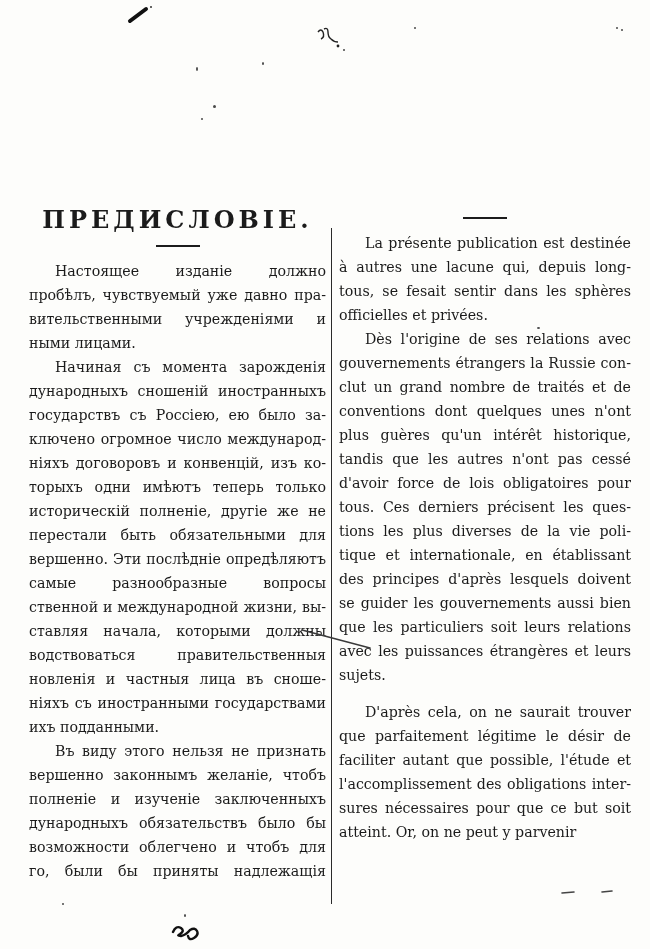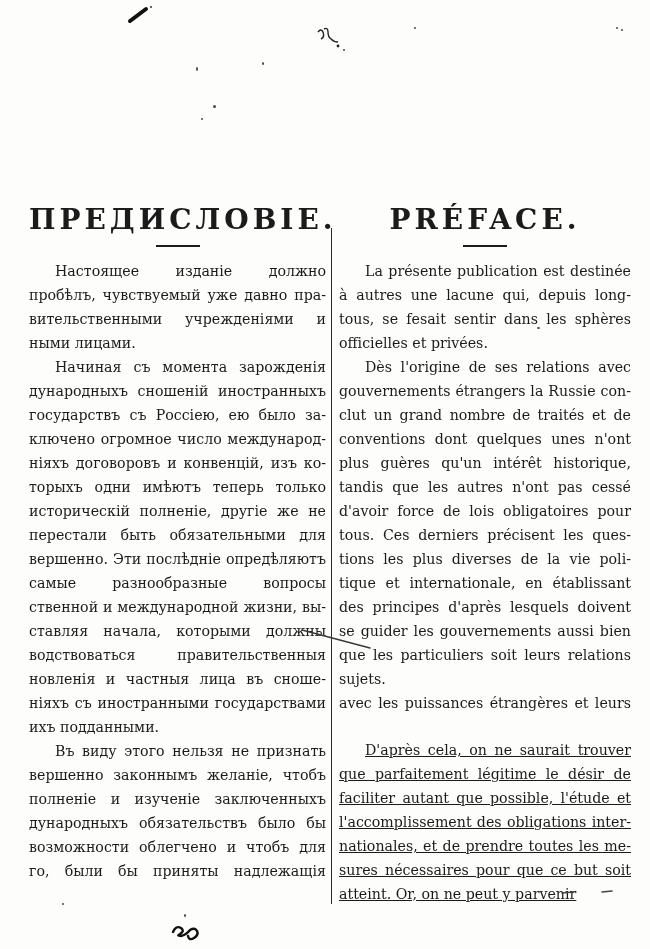--- a/index.html
+++ b/index.html
@@ -10,35 +10,35 @@
     background: #fdfdfb;
     overflow: hidden;
     font-family: "DejaVu Serif", serif;
     color: #1b1b1b;
   }
   .column { position: absolute; top: 206px; }
   .col-left  { left: 29px;  width: 297px; }
   .col-right { left: 339px; width: 292px; }
   .heading {
     text-align: center;
-    font-size: 28px;
+    font-size: 24px;
     font-weight: bold;
     letter-spacing: 4px;
     white-space: nowrap;
     line-height: 28px;
   }
   .heading-rule {
     width: 44px;
     border: none;
     border-top: 2px solid #1c1c1c;
     margin: 11px auto 0 auto;
   }
   .paragraphs { margin-top: 12px; font-size: 14.2px; }
   .para { margin: 0; }
-  .para.gap { margin-top: 23px; text-decoration: underline; }
+  .para.gap { margin-top: 13px; }
   .line {
     line-height: 24px;
     text-align: justify;
     text-align-last: justify;
     white-space: normal;
     overflow: hidden;
     height: 24px;
   }
   .line.first { text-indent: 26px; }
   .line.last  { text-align-last: left; }
@@ -97,21 +97,20 @@
           <div class="line">вершенно законнымъ желаніе, чтобъ ис-</div>
           <div class="line">полненіе и изученіе заключенныхъ меж-</div>
           <div class="line">дународныхъ обязательствъ было бы по</div>
           <div class="line">возможности облегчено и чтобъ для это-</div>
           <div class="line">го, были бы приняты надлежащія мѣры.</div>
         </div>
       </div>
   </div>
 
   <div class="column col-right">
-    <div class="heading">PRÉFACE.</div>
     <hr class="heading-rule">
     <div class="paragraphs">
         <div class="para">
           <div class="line first">La présente publication est destinée</div>
           <div class="line">à autres une lacune qui, depuis long-</div>
           <div class="line">tous, se fesait sentir dans les sphères</div>
           <div class="line last">officielles et privées.</div>
         </div>
         <div class="para">
           <div class="line first">Dès l'origine de ses relations avec les</div>
@@ -120,29 +119,28 @@
           <div class="line">conventions dont quelques unes n'ont</div>
           <div class="line">plus guères qu'un intérêt historique,</div>
           <div class="line">tandis que les autres n'ont pas cessé</div>
           <div class="line">d'avoir force de lois obligatoires pour</div>
           <div class="line">tous.  Ces derniers précisent les ques-</div>
           <div class="line">tions les plus diverses de la vie poli-</div>
           <div class="line">tique et internationale, en établissant</div>
           <div class="line">des principes d'après lesquels doivent</div>
           <div class="line">se guider les gouvernements aussi bien</div>
           <div class="line">que les particuliers soit leurs relations</div>
+          <div class="line">avec les puissances étrangères et leurs</div>
           <div class="line last">sujets.</div>
-          <div class="line">avec les puissances étrangères et leurs</div>
         </div>
         <div class="para gap">
           <div class="line first">D'après cela,  on ne saurait trouver</div>
           <div class="line">que parfaitement légitime le désir de</div>
           <div class="line">faciliter autant que possible, l'étude et</div>
           <div class="line">l'accomplissement des obligations inter-</div>
-          <div class="line">nationales, et de prendre toutes les me-</div>
           <div class="line">sures nécessaires pour que ce but soit</div>
           <div class="line last">atteint.  Or,  on  ne  peut  y  parvenir</div>
         </div>
       </div>
   </div>
 
   <svg class="mark" style="left:127px; top:5px;" width="30" height="22" viewBox="0 0 30 22">
     <line x1="3" y1="16" x2="19" y2="4" stroke="#111" stroke-width="4" stroke-linecap="round"></line>
     <circle cx="24" cy="2" r="1" fill="#333"></circle>
   </svg>

